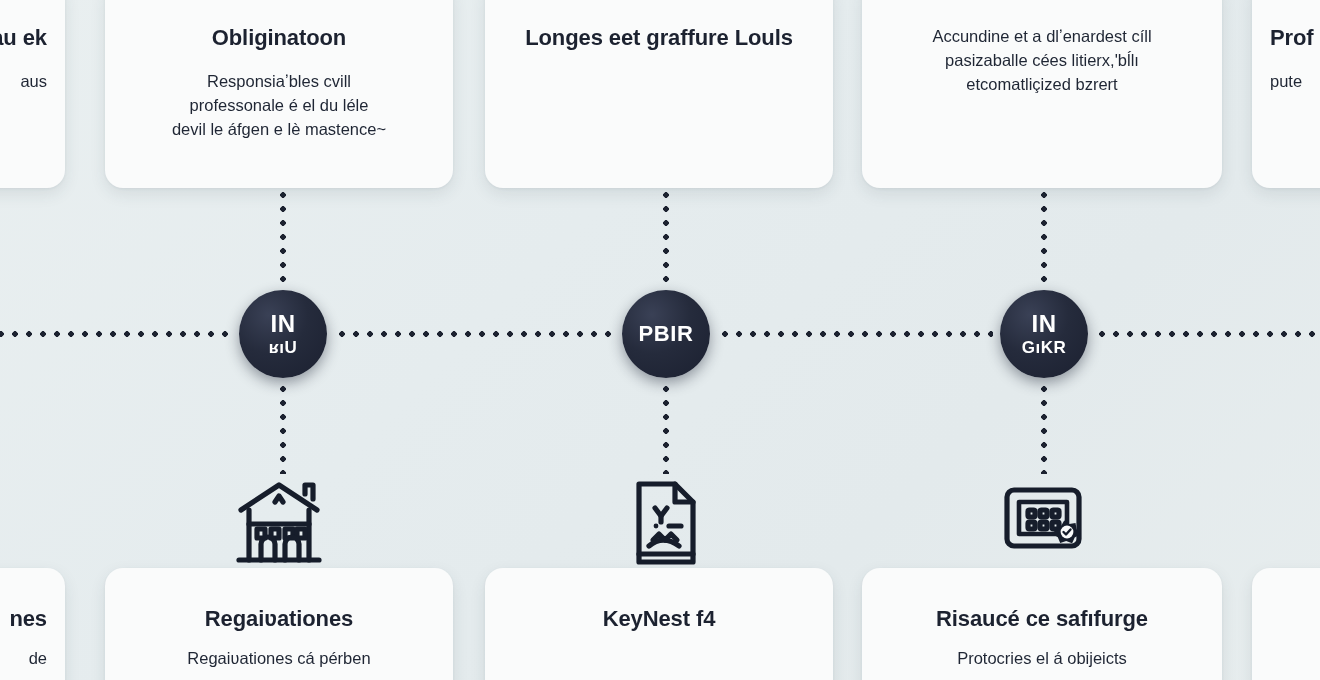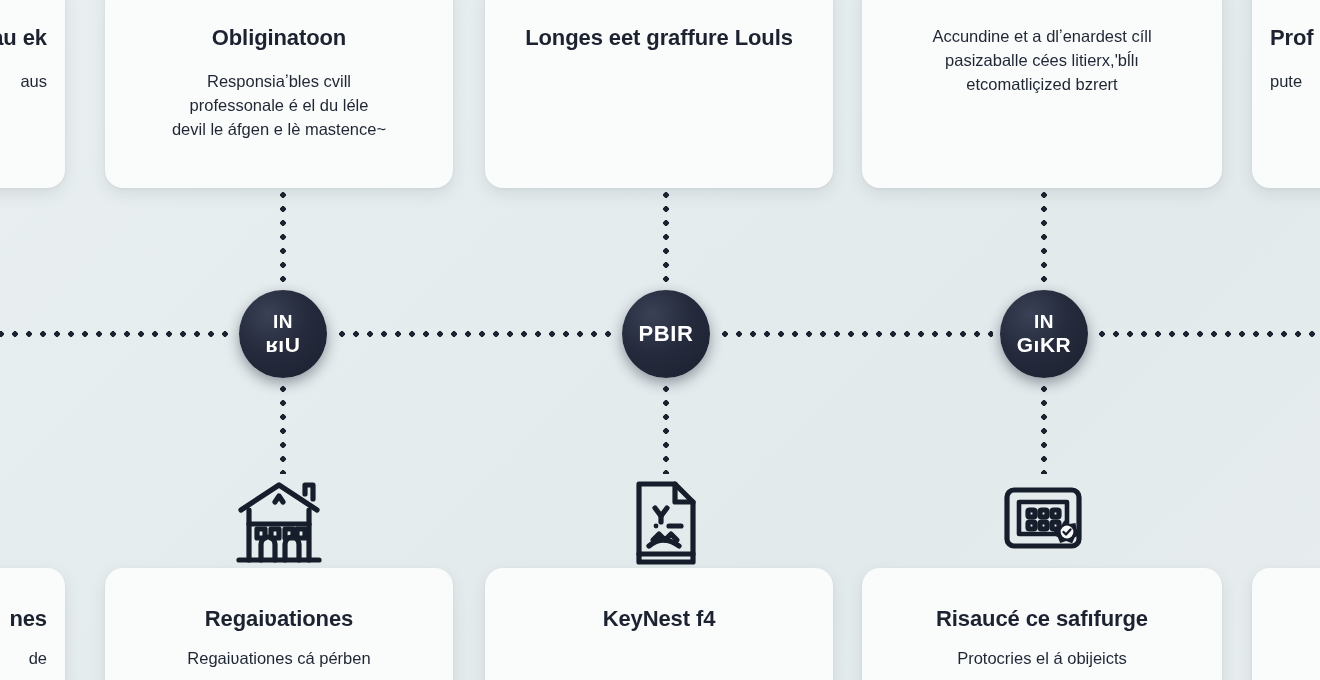--- a/index.html
+++ b/index.html
@@ -142,27 +142,27 @@
     background: radial-gradient(circle at 34% 28%, #3a4156 0%, #252b3c 45%, #1b2030 100%);
     box-shadow: 0 5px 14px rgba(25, 32, 48, 0.42);
     display: flex;
     flex-direction: column;
     align-items: center;
     justify-content: center;
     color: #ffffff;
     top: 290px;
   }
   .node-line1 {
-    font-size: 19px;
+    font-size: 24px;
     font-weight: bold;
     line-height: 1.0;
     letter-spacing: 0.5px;
   }
   .node-line2 {
-    font-size: 21px;
+    font-size: 17px;
     font-weight: bold;
     line-height: 1.05;
     letter-spacing: 0.5px;
     margin-top: 3px;
     filter: blur(0.35px);
   }
   .node-single {
     font-size: 22px;
     font-weight: bold;
     letter-spacing: 0.6px;

